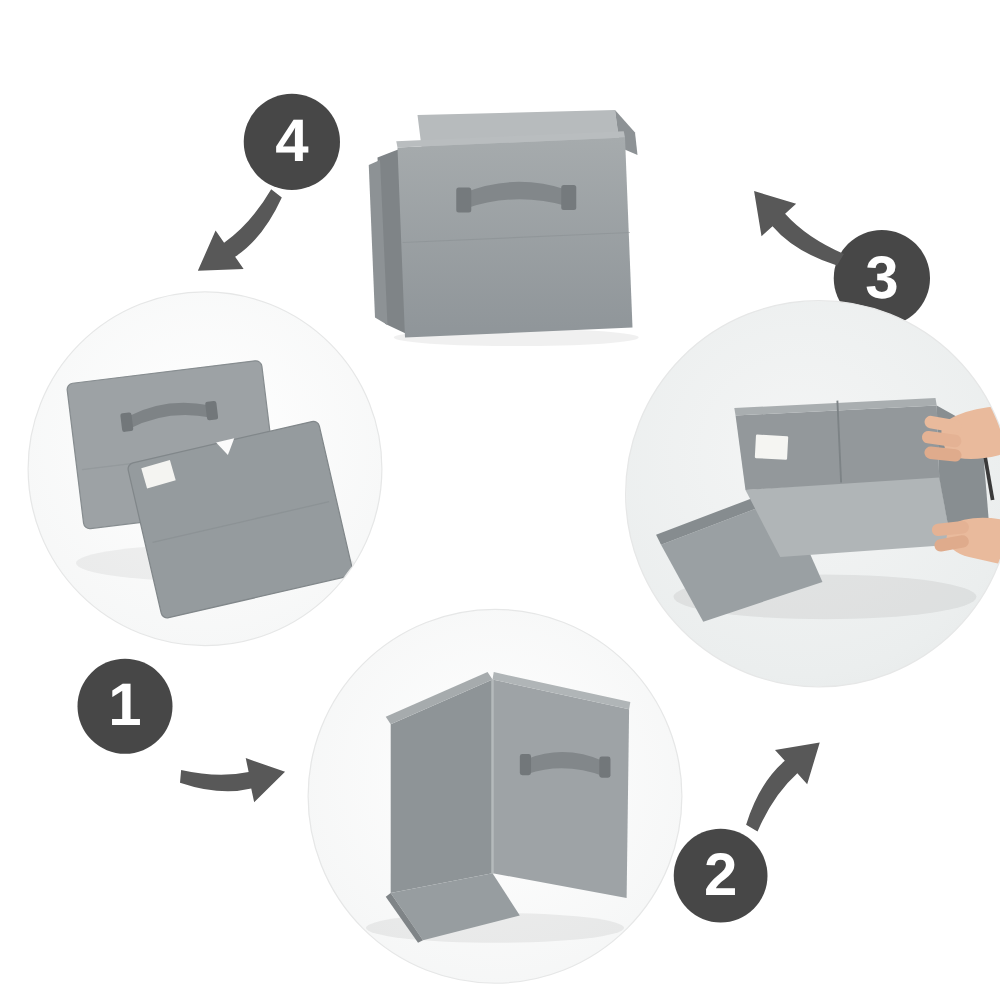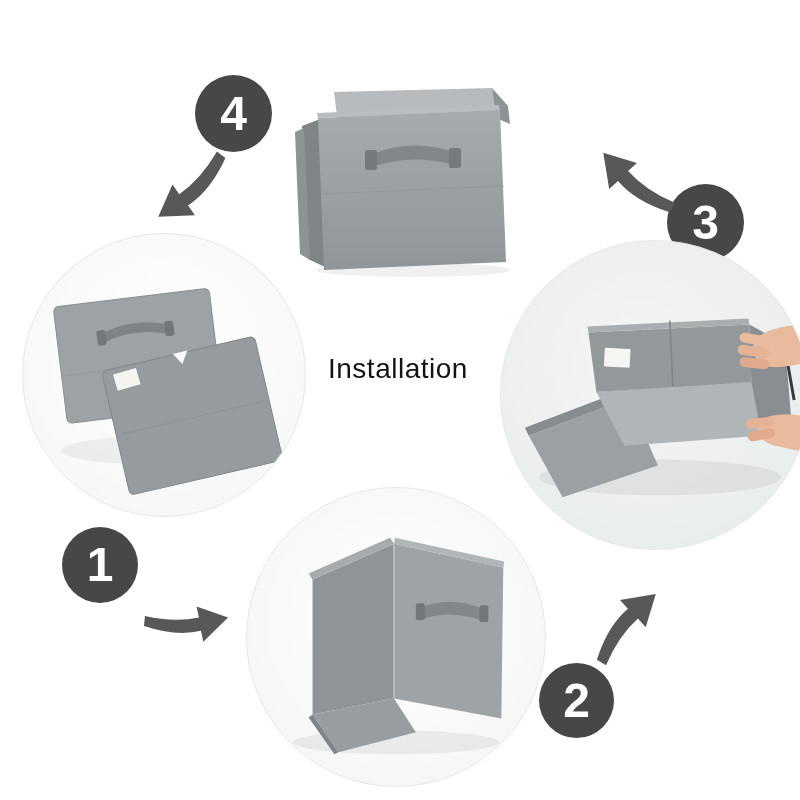--- a/index.html
+++ b/index.html
@@ -194,16 +194,15 @@
         <rect x="170" y="116" width="9" height="17" rx="2" fill="#72777a"></rect>
         <rect x="234" y="118" width="9" height="17" rx="2" fill="#72777a"></rect>
       </g>
 
       <polygon points="66,228 148,212 170,246 92,266" fill="#979da0"></polygon>
       <polygon points="62,231 66,228 92,266 88,268" fill="#7f8487"></polygon>
     </svg>
   </div>
 
   <div class="title">
-    <div>Installation</div>
   </div>
 
 </div>
 
 </body></html>

